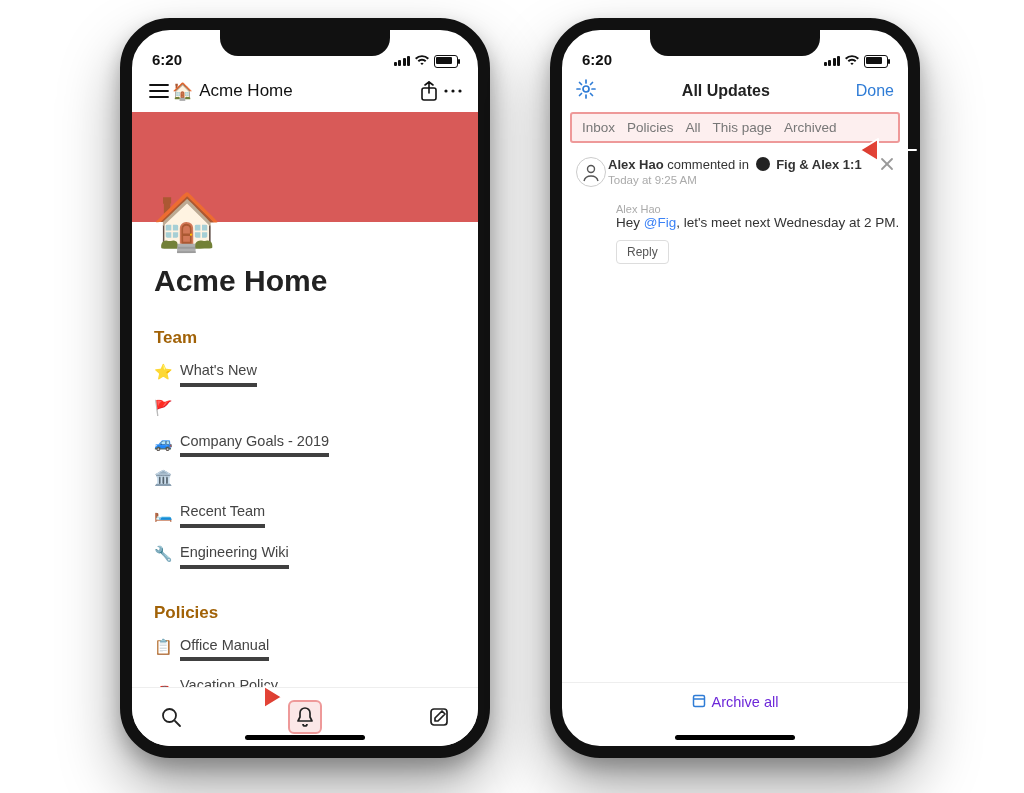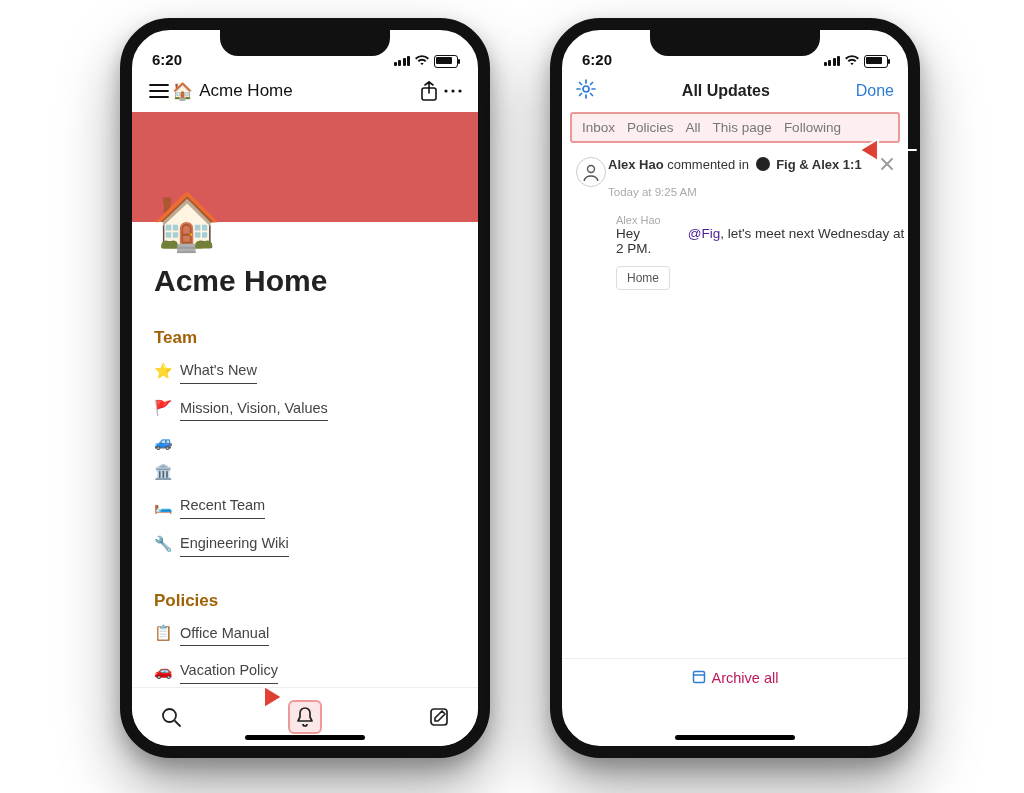--- a/index.html
+++ b/index.html
@@ -40,21 +40,21 @@
   .navrow .title{display:flex;align-items:center;gap:6px;font-weight:500;}
   .navrow .spacer{flex:1;}
   .iconbtn{width:26px;height:26px;display:inline-flex;align-items:center;justify-content:center;color:#111;}
   
   .hero{height:110px;background:#d85a58;position:relative;}
   .hero .house{position:absolute;left:20px;bottom:-28px;font-size:56px;line-height:1;}
   .page-title{font-size:30px;font-weight:700;color:#222;margin:42px 0 0 22px;}
   .section-title{font-size:17px;font-weight:700;color:#a16207;margin:30px 15px 6px 22px;}
   .linklist{display:flex;flex-direction:column;gap:4px;margin:2px 0 0 22px;font-size:14.5px;}
   .linklist a{display:flex;align-items:center;gap:8px;color:#444;text-decoration:none;padding:4px 0;}
-  .linklist a span.label{border-bottom:1px solid #404040;line-height:1.7;}
+  .linklist a span.label{border-bottom:4px solid #404040;line-height:1.7;}
   .linklist .ic{width:18px;text-align:center;font-size:15px;}
   
   .tabbar{position:absolute;left:0;right:0;bottom:0;height:58px;border-top:1px solid #eee;background:#fff;display:flex;align-items:center;justify-content:space-between;padding:0 24px;}
   .tabbar .cell{width:30px;height:30px;display:flex;align-items:center;justify-content:center;color:#333;}
   .homebar{position:absolute;bottom:6px;left:50%;transform:translateX(-50%);width:120px;height:5px;background:#000;border-radius:4px;z-index:30;}
   
   .hl{border:2px solid #e99;background:rgba(235,120,120,.18);border-radius:6px;}
   
   .arrow{position:absolute;width:60px;height:34px;z-index:40;}
   .arrow svg{width:100%;height:100%;}
@@ -65,26 +65,26 @@
   .gear{color:#2f7cd6;font-size:18px;}
   .tabs{display:flex;gap:12px;font-size:13.5px;color:#777;padding:6px 10px;margin:0 8px;border:2px solid #e99;border-radius:3px;background:rgba(235,120,120,.12);}
   .tabs span{white-space:nowrap;}
   .feed{padding:14px 14px 0 14px;display:flex;gap:2px;}
   .avatar{width:28px;height:28px;border:1px solid #ccc;border-radius:50%;display:flex;align-items:center;justify-content:center;font-size:16px;background:#fff;flex:none;}
   .feed .body{flex:1;font-size:13px;color:#333;}
   .feed .close{color:#999;font-size:16px;flex:none;margin-left:4px;}
   .feed .l1{font-size:13px;color:#333;}
   .feed .l1 b{font-weight:600;}
   .feed .l1 .dot{display:inline-block;width:14px;height:14px;background:#222;border-radius:50%;vertical-align:-2px;margin:0 3px;}
-  .feed .ts{font-size:11.5px;color:#aaa;margin-top:14px;}
+  .feed .ts{font-size:11.5px;color:#aaa;margin-top:2px;}
   .comment{margin:16px 0 0 54px;font-size:13.5px;color:#333;}
   .comment .who{font-size:11px;color:#aaa;}
-  .comment .mention{color:#4c1d95;margin-left:44px;}
+  .comment .mention{color:#3b82f6;}
   .reply{margin:10px 0 0 54px;display:inline-block;padding:4px 10px;border:1px solid #ddd;border-radius:4px;font-size:12px;color:#555;}
-  .archive-all{position:absolute;left:0;right:0;bottom:50px;text-align:center;color:#be185d;font-size:14.5px;padding:10px 0;border-top:1px solid #eee;}
+  .archive-all{position:absolute;left:0;right:0;bottom:26px;text-align:center;color:#6d28d9;font-size:14.5px;padding:10px 0;border-top:1px solid #eee;}
   .archive-all .box{display:inline-block;margin-right:6px;transform:translateY(1px);}
   
   svg{overflow:visible}
 </style>
 </head>
 <body>
 
 <div class="stage">
 
   <div class="phone left">
@@ -144,24 +144,24 @@
     <div class="page-title">Acme Home</div>
 
     <div class="section-title">Team</div>
     <div class="linklist">
       <a>
           <span class="ic">⭐</span>
           <span class="label">What's New</span>
         </a>
       <a>
           <span class="ic">🚩</span>
-          <span class="label">Mission, Vision, Values</span>
         </a>
       <a>
           <span class="ic">🚙</span>
+          <span class="label">Company Goals - 2019</span>
         </a>
       <a>
           <span class="ic">🏛️</span>
         </a>
       <a>
           <span class="ic">🛏️</span>
           <span class="label">Recent Team</span>
         </a>
       <a>
           <span class="ic">🔧</span>
@@ -246,21 +246,21 @@
       </span>
       <span class="ctr">All Updates</span>
       <span class="done">Done</span>
     </div>
 
     <div class="tabs">
       <span>Inbox</span>
       <span>Policies</span>
       <span>All</span>
       <span>This page</span>
-      <span>Following</span>
+      <span>Archived</span>
     </div>
 
     <div class="feed">
       <span class="avatar">
         <svg width="20" height="20" viewBox="0 0 20 20" fill="none" stroke="#555" stroke-width="1.4">
             <circle cx="10" cy="7" r="3.5"></circle>
             <path d="M3 19c1-4 5-5 7-5s6 1 7 5"></path>
           </svg>
       </span>
       <div class="body">
@@ -280,21 +280,21 @@
       </span>
     </div>
 
     <div class="comment">
       <div class="who">Alex Hao</div>
       <div>
         <span>Hey </span><span class="mention">@Fig</span><span>, let's meet next Wednesday at 2 PM.</span>
       </div>
     </div>
 
-    <div class="reply">Home</div>
+    <div class="reply">Reply</div>
 
     <div class="archive-all">
       <span class="box">
         <svg width="14" height="14" viewBox="0 0 14 14" fill="none" stroke="#2f7cd6" stroke-width="1.5">
             <rect x="1.5" y="1.5" width="11" height="11" rx="1.5"></rect>
             <line x1="1.5" y1="5" x2="12.5" y2="5"></line>
           </svg>
       </span><span>Archive all</span>
     </div>
 

